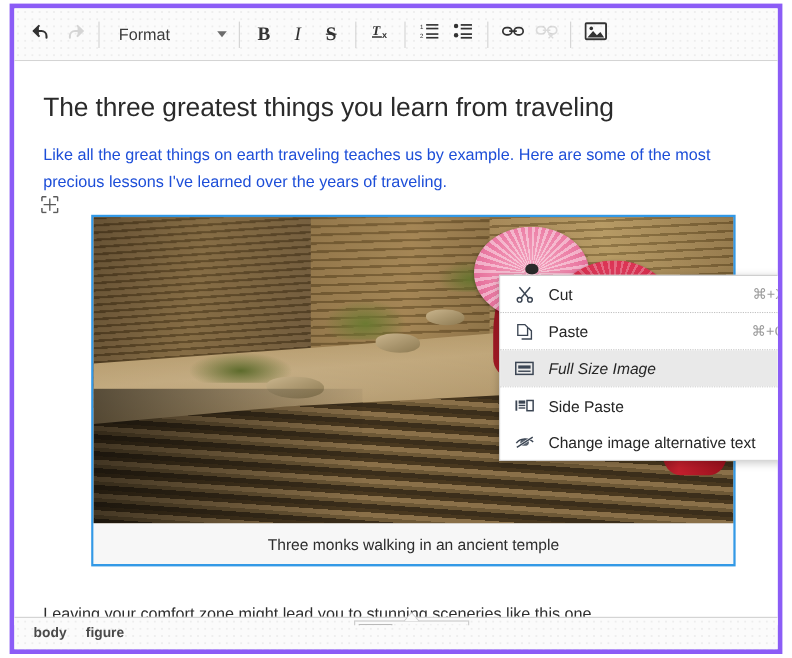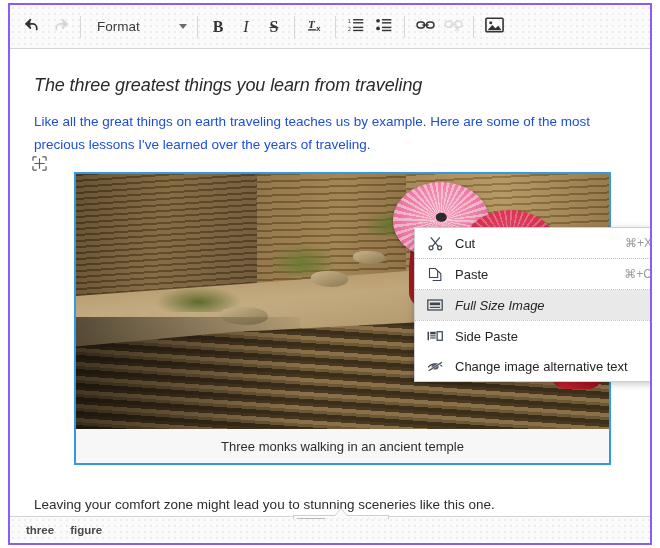--- a/index.html
+++ b/index.html
@@ -16,21 +16,21 @@
     width: 660px;
     height: 548px;
     background: #ffffff;
   }
 
   
   .editor-frame {
     position: absolute;
     left: 8px; top: 3px;
     width: 644px; height: 542px;
-    border: 2px solid #8b5cf6;
+    border: 4px solid #8b5cf6;
     background: #ffffff;
   }
 
   
   .toolbar {
     position: relative;
     height: 44px;
     border-bottom: 1px solid #d4d4d4;
     background-color: #fbfbfb;
     background-image:
@@ -77,27 +77,26 @@
 
   
   .content {
     position: relative;
     height: 470px;
     padding: 0 16px;
     background: #fff;
     overflow: hidden;
   }
   .doc-title {
-    font-size: 18px;
+    font-size: 22px;
     color: #2a2a2a;
     font-weight: normal;
     margin: 0;
     padding: 26px 0 0 8px;
     letter-spacing: -0.1px;
-    font-style: italic;
   }
   .doc-para {
     font-size: 13.5px;
     color: #1d4ed8;
     line-height: 1.72;
     margin: 0;
     padding: 14px 12px 0 8px;
   }
   .doc-para-2 {
     font-size: 13.5px;
@@ -595,18 +594,18 @@
             </svg>
           </span>
           <span class="ctx-label">Change image alternative text</span>
           <span class="ctx-kbd"></span>
         </div>
       </div>
 
     </div>
 
     <div class="statusbar">
-      <span class="path-item">three</span>
+      <span class="path-item">body</span>
       <span class="path-item">figure</span>
     </div>
 
   </div>
 </div>
 
 </body></html>

